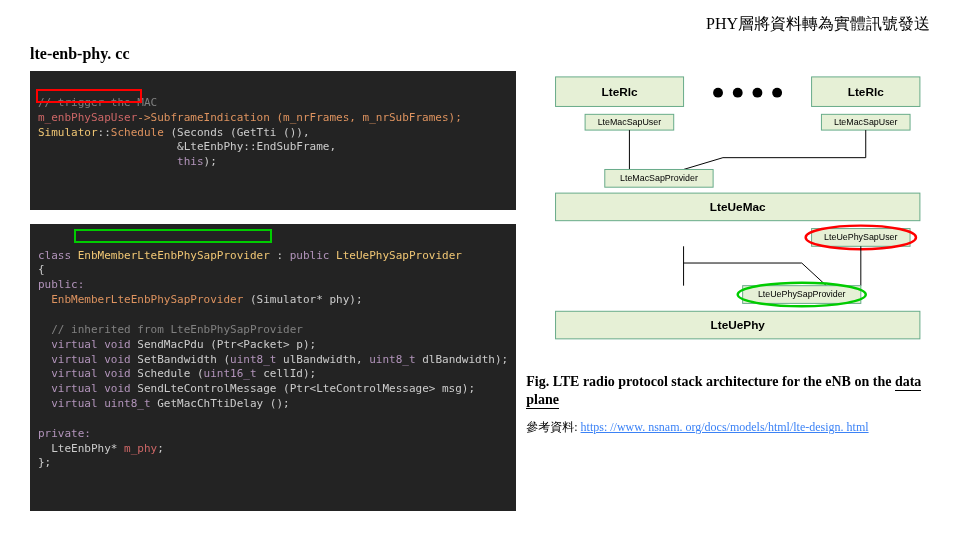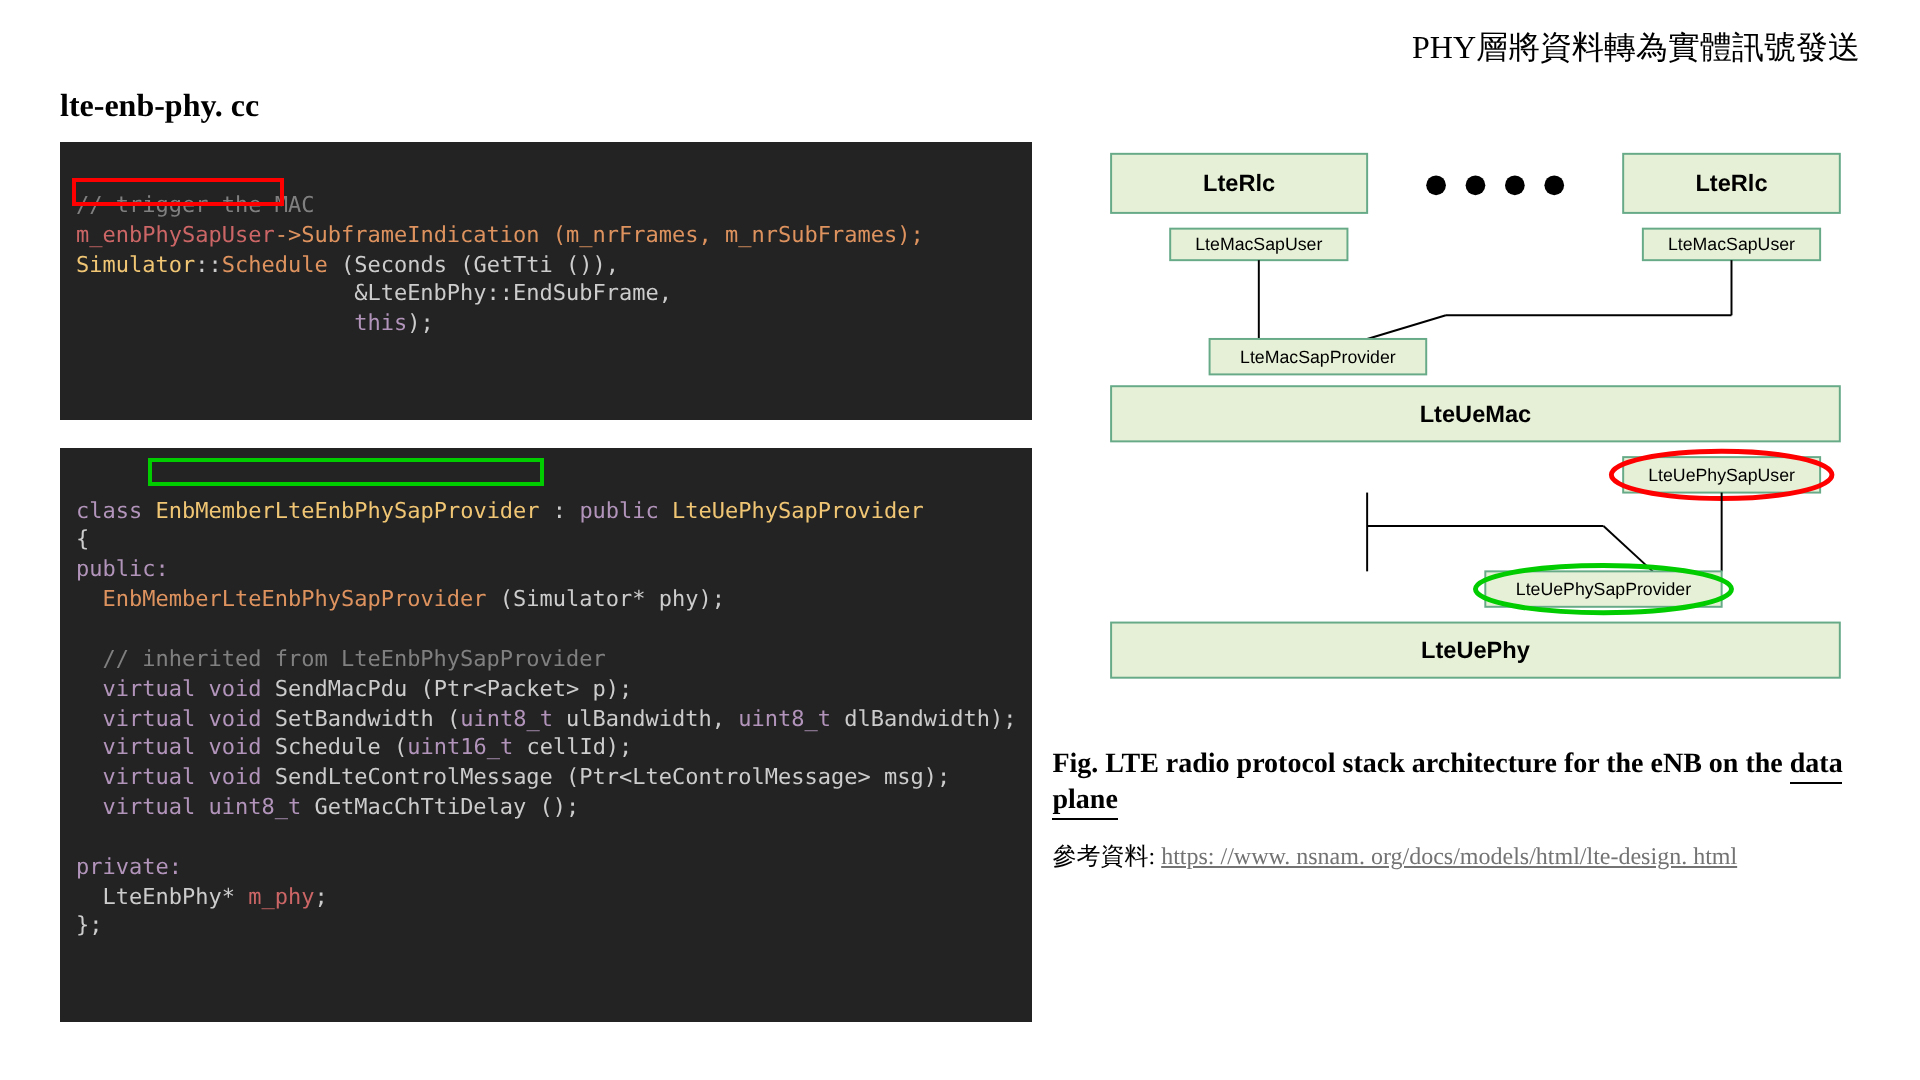--- a/index.html
+++ b/index.html
@@ -16,21 +16,21 @@
   .code .fn  { color: #de935f; }
   .code .cls { color: #f0c674; }
   .code .id  { color: #cc6666; }
   .hl-red   { position: absolute; border: 2px solid #f00; }
   .hl-green { position: absolute; border: 2px solid #0c0; }
   .right { width: 410px; }
   .diagram { width: 100%; }
   .caption { font-size: 14px; font-weight: bold; margin-top: 12px; line-height: 1.3; }
   .underline { border-bottom: 1px solid #000; padding-bottom: 1px; }
   .ref { font-size: 12px; margin-top: 10px; }
-  .ref a { color: #737373; text-decoration: underline; text-align: center; }
+  .ref a { color: #3b82f6; text-decoration: underline; text-align: center; }
 </style>
 </head>
 <body>
 
 <div class="slide">
   <div class="subtitle">PHY層將資料轉為實體訊號發送</div>
   <div class="filename">lte-enb-phy. cc</div>
 
   <div class="content">
     <div class="left">

